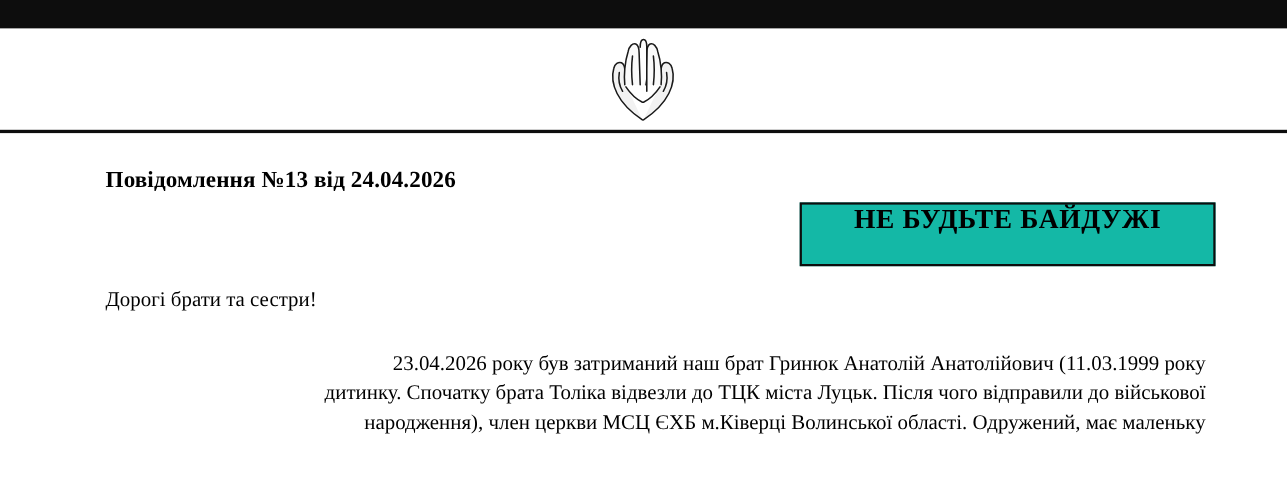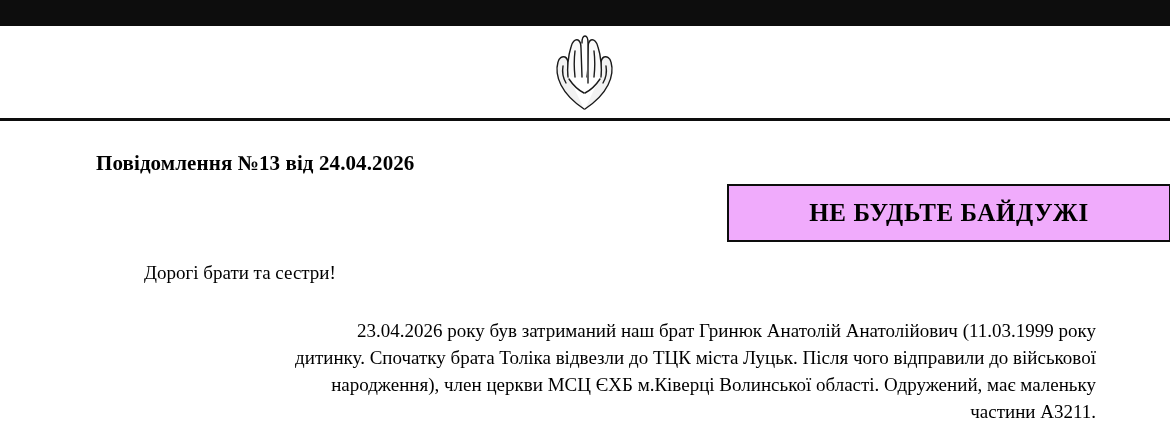--- a/index.html
+++ b/index.html
@@ -76,46 +76,44 @@
     font-size: 21px;
     line-height: 30px;
     letter-spacing: 0.1px;
     white-space: nowrap;
   }
 
   .stamp-box {
     position: absolute;
     left: 727px;
     top: 63px;
-    width: 444px;
+    width: 378px;
     height: 58px;
     border: 2px solid #0d0d0d;
     display: flex;
-    align-items: center;
     justify-content: center;
     box-sizing: border-box;
-    background: #f0abfc;
+    background: #14b8a6;
   }
 
   .stamp-text {
     font-family: "Liberation Serif", serif;
     font-weight: bold;
     font-size: 25px;
     letter-spacing: 0.6px;
     white-space: nowrap;
   }
 
   .salutation {
     position: absolute;
     left: 96px;
     top: 139px;
     font-size: 19px;
     line-height: 26px;
     white-space: nowrap;
-    margin-left: 48px;
   }
 
   .body-paragraph {
     position: absolute;
     left: 96px;
     top: 196px;
     width: 1000px;
     font-size: 19px;
     line-height: 27px;
     text-align: right;
@@ -162,17 +160,16 @@
     <div class="stamp-box">
       <span class="stamp-text">НЕ БУДЬТЕ БАЙДУЖІ</span>
     </div>
 
     <div class="salutation">Дорогі брати та сестри!</div>
 
     <div class="body-paragraph">
       <span class="line">23.04.2026 року був затриманий наш брат Гринюк Анатолій Анатолійович (11.03.1999 року</span>
       <span class="line">дитинку. Спочатку брата Толіка відвезли до ТЦК міста Луцьк.  Після чого відправили до військової</span>
       <span class="line">народження), член церкви МСЦ ЄХБ м.Ківерці Волинської області. Одружений, має маленьку</span>
-      <span class="line">частини А3211.</span>
     </div>
 
   </div>
 </div>
 
 </body></html>

